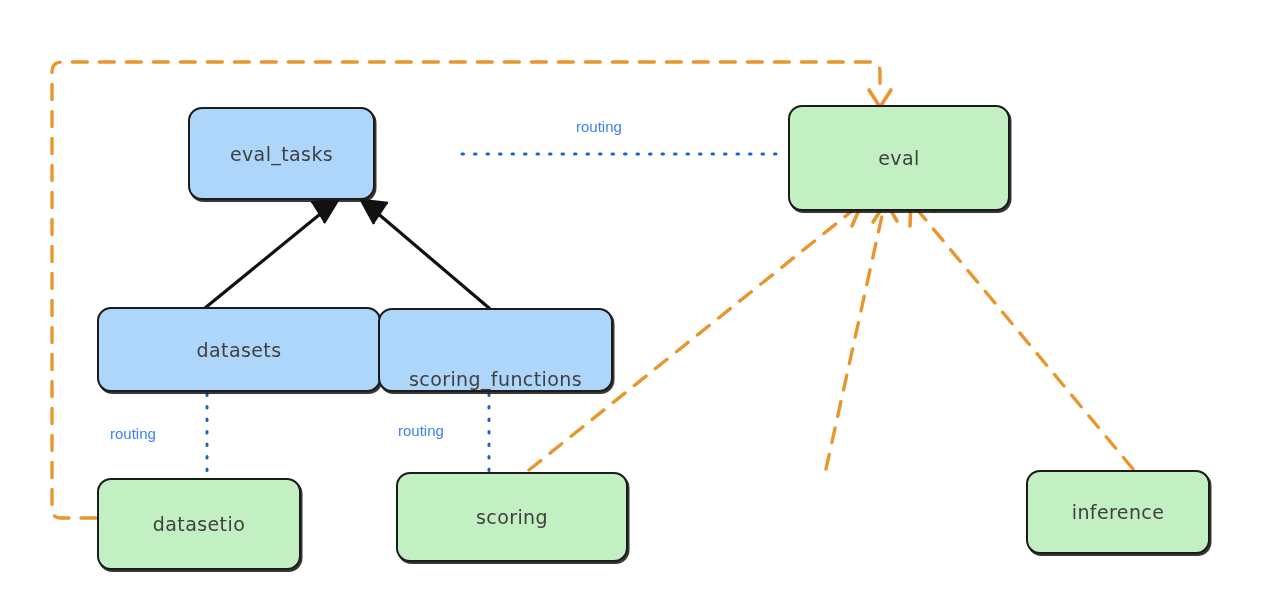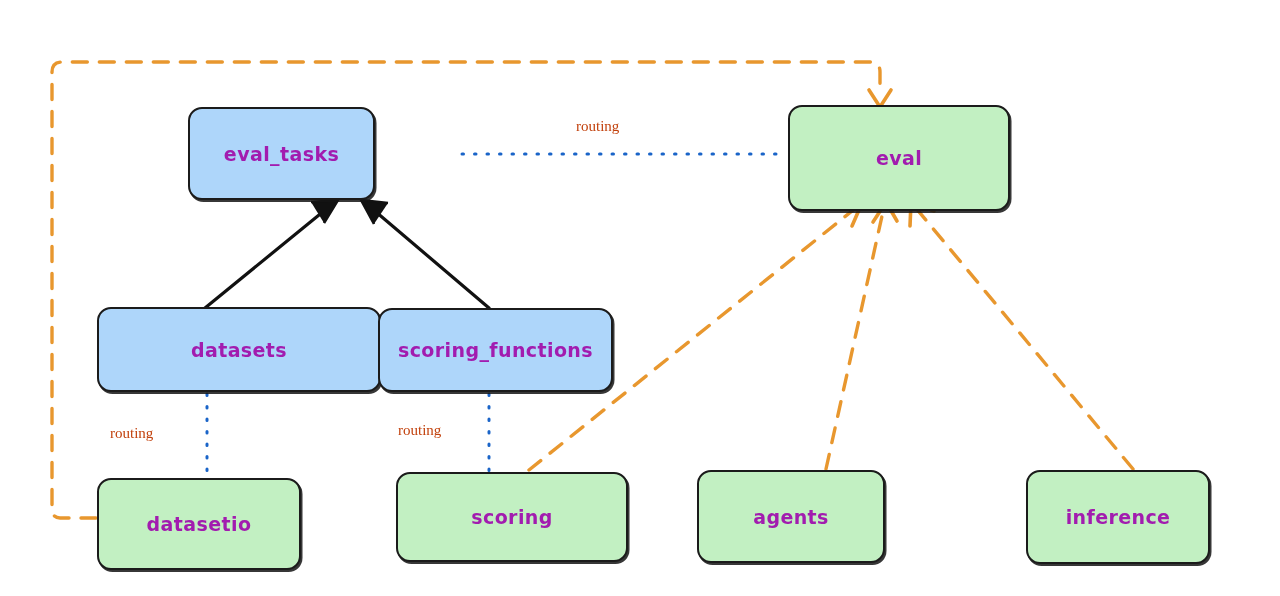--- a/index.html
+++ b/index.html
@@ -34,31 +34,30 @@
     display: flex;
     align-items: center;
     justify-content: center;
     box-shadow: 1.5px 2px 0 rgba(20,20,20,0.85);
   }
   .node.blue  { background: #aed6fa; }
   .node.green { background: #c2f0c2; }
   .node-label {
     font-family: "DejaVu Sans", sans-serif;
     font-size: 19px;
-    color: #a21caf;
+    color: #404040;
     letter-spacing: 0.4px;
     white-space: nowrap;
     user-select: none;
-    font-weight: bold;
   }
   .edge-label {
     position: absolute;
-    font-family: Liberation Serif, serif;
+    font-family: Liberation Sans, sans-serif;
     font-size: 15px;
-    color: #c2410c;
+    color: #3b82f6;
     white-space: nowrap;
     user-select: none;
   }
 </style>
 </head>
 <body>
 
 <div id="canvas">
 
   <svg id="edge-layer" viewBox="0 0 1280 596" width="1280" height="596" xmlns="http://www.w3.org/2000/svg">
@@ -117,33 +116,30 @@
   </div>
 
   <div class="node green" style="left:788px; top:105px; width:222px; height:106px;">
     <span class="node-label">eval</span>
   </div>
 
   <div class="node blue" style="left:97px; top:307px; width:284px; height:85px;">
     <span class="node-label">datasets</span>
   </div>
 
-  <div class="node blue" style="left:378px; top:308px; width:235px; height:84px;">
+  <div class="node blue" style="left:378px; top:308px; width:235px; height:84px;align-items:flex-end;">
     <span class="node-label">scoring_functions</span>
   </div>
 
   <div class="node green" style="left:97px; top:478px; width:204px; height:92px;">
     <span class="node-label">datasetio</span>
   </div>
 
   <div class="node green" style="left:396px; top:472px; width:232px; height:90px;">
     <span class="node-label">scoring</span>
   </div>
 
-  <div class="node green" style="left:697px; top:470px; width:188px; height:93px;">
-    <span class="node-label">agents</span>
-  </div>
 
-  <div class="node green" style="left:1026px; top:470px; width:184px; height:94px;">
+  <div class="node green" style="left:1026px; top:470px; width:184px; height:84px;">
     <span class="node-label">inference</span>
   </div>
 
 </div>
 
 </body></html>

